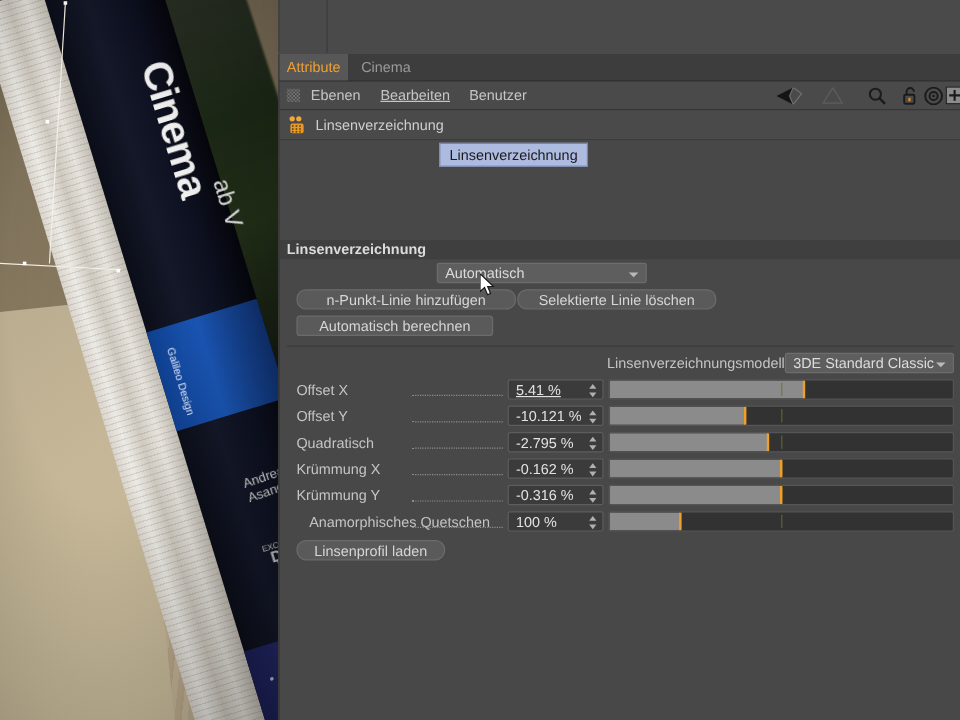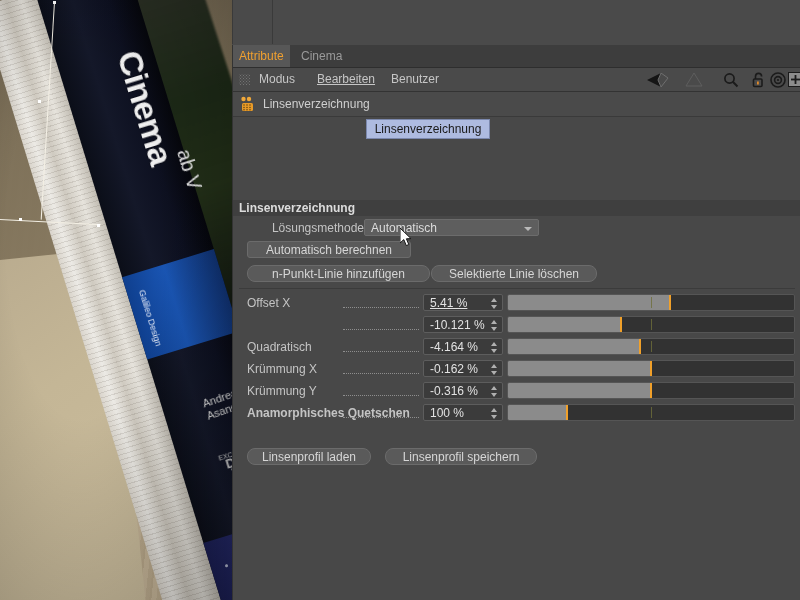--- a/index.html
+++ b/index.html
@@ -341,21 +341,21 @@
       <div class="tab active" style="left:0;">
         <span>Attribute</span>
       </div>
       <div class="tab inactive" style="left:62px;">
         <span>Cinema</span>
       </div>
     </div>
 
     <div id="menubar">
       <div class="menu-grip"></div>
-      <div class="menu-item" style="left:20px;">Modus</div>
+      <div class="menu-item" style="left:20px;">Ebenen</div>
       <div class="menu-item" style="left:78px;text-decoration:underline;">Bearbeiten</div>
       <div class="menu-item" style="left:152px;">Benutzer</div>
 
       <div class="toolicon" style="left:414px;top:5px;">
         <svg width="22" height="14" viewBox="0 0 22 14">
           <polygon points="0,7 14,0 11,7 14,14" fill="#151515"></polygon>
           <polygon points="14,0 21,5 14,14 11,7" fill="none" stroke="#6f6f6f" stroke-width="1"></polygon>
         </svg>
       </div>
       <div class="toolicon" style="left:452px;top:5px;">
@@ -420,65 +420,72 @@
       </div>
     </div>
 
     <div id="grouphdr">
       <span>Linsenverzeichnung</span>
     </div>
 
     <div id="rows">
 
       <div class="row" style="height:24px;">
-        <div class="rlabel" style="right:437px;top:1px;">Lösungsmethode</div>
         <div class="combo" style="left:131px;top:3px;width:175px;">
           <span>Automatisch</span>
           <i class="arrow"></i>
         </div>
       </div>
 
-      <div class="row" style="height:24px;">
-        <div class="btn sq" style="left:14px;top:1px;width:164px;">Automatisch berechnen</div>
-      </div>
-
       <div class="row" style="height:22px;">
         <div class="btn" style="left:14px;top:1px;width:183px;">n-Punkt-Linie hinzufügen</div>
         <div class="btn" style="left:198px;top:1px;width:166px;">Selektierte Linie löschen</div>
       </div>
 
+      <div class="row" style="height:24px;">
+        <div class="btn sq" style="left:14px;top:1px;width:164px;">Automatisch berechnen</div>
+      </div>
+
       <div style="position:relative;height:6px;">
         <div style="position:absolute;left:6px;top:2px;width:556px;height:1px;background:#3b3b3b;"></div>
       </div>
 
+      <div class="row" style="height:22px;">
+        <div class="rlabel" style="right:147px;top:0;">Linsenverzeichnungsmodell</div>
+        <div class="combo" style="left:421px;top:2px;width:141px;">
+          <span>3DE Standard Classic</span>
+          <i class="arrow"></i>
+        </div>
+      </div>
 
       <div id="param-rows">
           <div class="row">
             <div class="rlabel" style="right: 382px; left: 14px; text-align: left;">Offset X</div>
             <div class="dots" style="left: 110px; right: 382px;"></div>
             <div class="numfield" style="left: 190px; top: 2px; width: 80px; text-decoration: underline;"><span>5.41 %</span><i class="spin"></i></div>
             <div class="slider" style="left: 274px; top: 2px; width: 288px;">
               <div class="fill" style="width: 56.5%;"></div>
               <div class="center-tick" style="left: 50%;"></div>
               <div class="marker" style="left: calc(56.5% - 1px);"></div>
             </div>
           </div>
           <div class="row">
+            <div class="rlabel" style="right: 382px; left: 14px; text-align: left;">Offset Y</div>
             <div class="dots" style="left: 110px; right: 382px;"></div>
             <div class="numfield" style="left: 190px; top: 2px; width: 80px;"><span>-10.121 %</span><i class="spin"></i></div>
             <div class="slider" style="left: 274px; top: 2px; width: 288px;">
               <div class="fill" style="width: 39.5%;"></div>
               <div class="center-tick" style="left: 50%;"></div>
               <div class="marker" style="left: calc(39.5% - 1px);"></div>
             </div>
           </div>
           <div class="row">
             <div class="rlabel" style="right: 382px; left: 14px; text-align: left;">Quadratisch</div>
             <div class="dots" style="left: 110px; right: 382px;"></div>
-            <div class="numfield" style="left: 190px; top: 2px; width: 80px;"><span>-4.164 %</span><i class="spin"></i></div>
+            <div class="numfield" style="left: 190px; top: 2px; width: 80px;"><span>-2.795 %</span><i class="spin"></i></div>
             <div class="slider" style="left: 274px; top: 2px; width: 288px;">
               <div class="fill" style="width: 46%;"></div>
               <div class="center-tick" style="left: 50%;"></div>
               <div class="marker" style="left: calc(46% - 1px);"></div>
             </div>
           </div>
           <div class="row">
             <div class="rlabel" style="right: 382px; left: 14px; text-align: left;">Krümmung X</div>
             <div class="dots" style="left: 110px; right: 382px;"></div>
             <div class="numfield" style="left: 190px; top: 2px; width: 80px;"><span>-0.162 %</span><i class="spin"></i></div>
@@ -492,34 +499,33 @@
             <div class="rlabel" style="right: 382px; left: 14px; text-align: left;">Krümmung Y</div>
             <div class="dots" style="left: 110px; right: 382px;"></div>
             <div class="numfield" style="left: 190px; top: 2px; width: 80px;"><span>-0.316 %</span><i class="spin"></i></div>
             <div class="slider" style="left: 274px; top: 2px; width: 288px;">
               <div class="fill" style="width: 50%;"></div>
               <div class="center-tick" style="left: 50%;"></div>
               <div class="marker" style="left: calc(50% - 1px);"></div>
             </div>
           </div>
           <div class="row">
-            <div class="rlabel" style="right: 382px; left: 14px; text-align: left; font-weight: bold;">Anamorphisches Quetschen</div>
+            <div class="rlabel" style="right: 382px; left: 14px; text-align: center;">Anamorphisches Quetschen</div>
             <div class="dots" style="left: 110px; right: 382px;"></div>
             <div class="numfield" style="left: 190px; top: 2px; width: 80px;"><span>100 %</span><i class="spin"></i></div>
             <div class="slider" style="left: 274px; top: 2px; width: 288px;">
               <div class="fill" style="width: 20.5%;"></div>
               <div class="center-tick" style="left: 50%;"></div>
               <div class="marker" style="left: calc(20.5% - 1px);"></div>
             </div>
           </div>
         </div>
 
-      <div class="row" style="height:30px;margin-top:20px;">
+      <div class="row" style="height:30px;margin-top:0;">
         <div class="btn" style="left:14px;top:4px;width:124px;">Linsenprofil laden</div>
-        <div class="btn" style="left:152px;top:4px;width:152px;">Linsenprofil speichern</div>
       </div>
 
     </div>
   </div>
 
   <div id="cursor" style="position:absolute;left:400px;top:228px;pointer-events:none;">
     <svg width="14" height="20" viewBox="0 0 14 20">
       <polygon points="0,0 0,15 3.8,11.6 6.3,17.6 8.8,16.5 6.4,10.8 11,10.6" fill="#ffffff" stroke="#1a1a1a" stroke-width="1"></polygon>
     </svg>
   </div>

